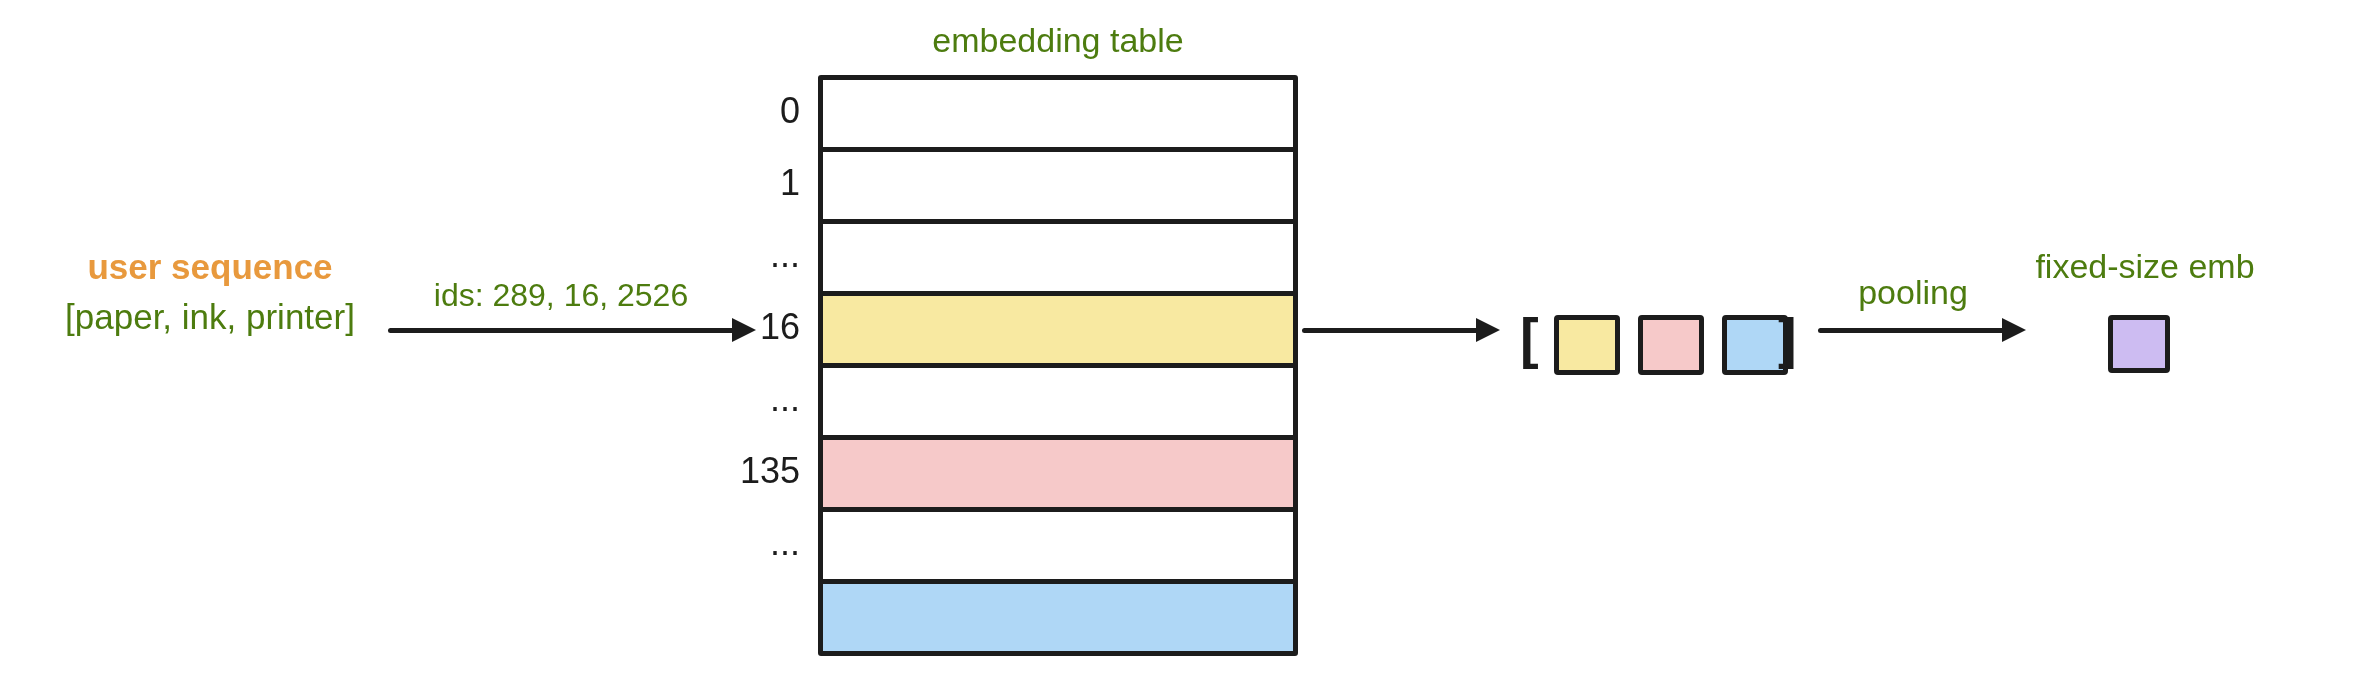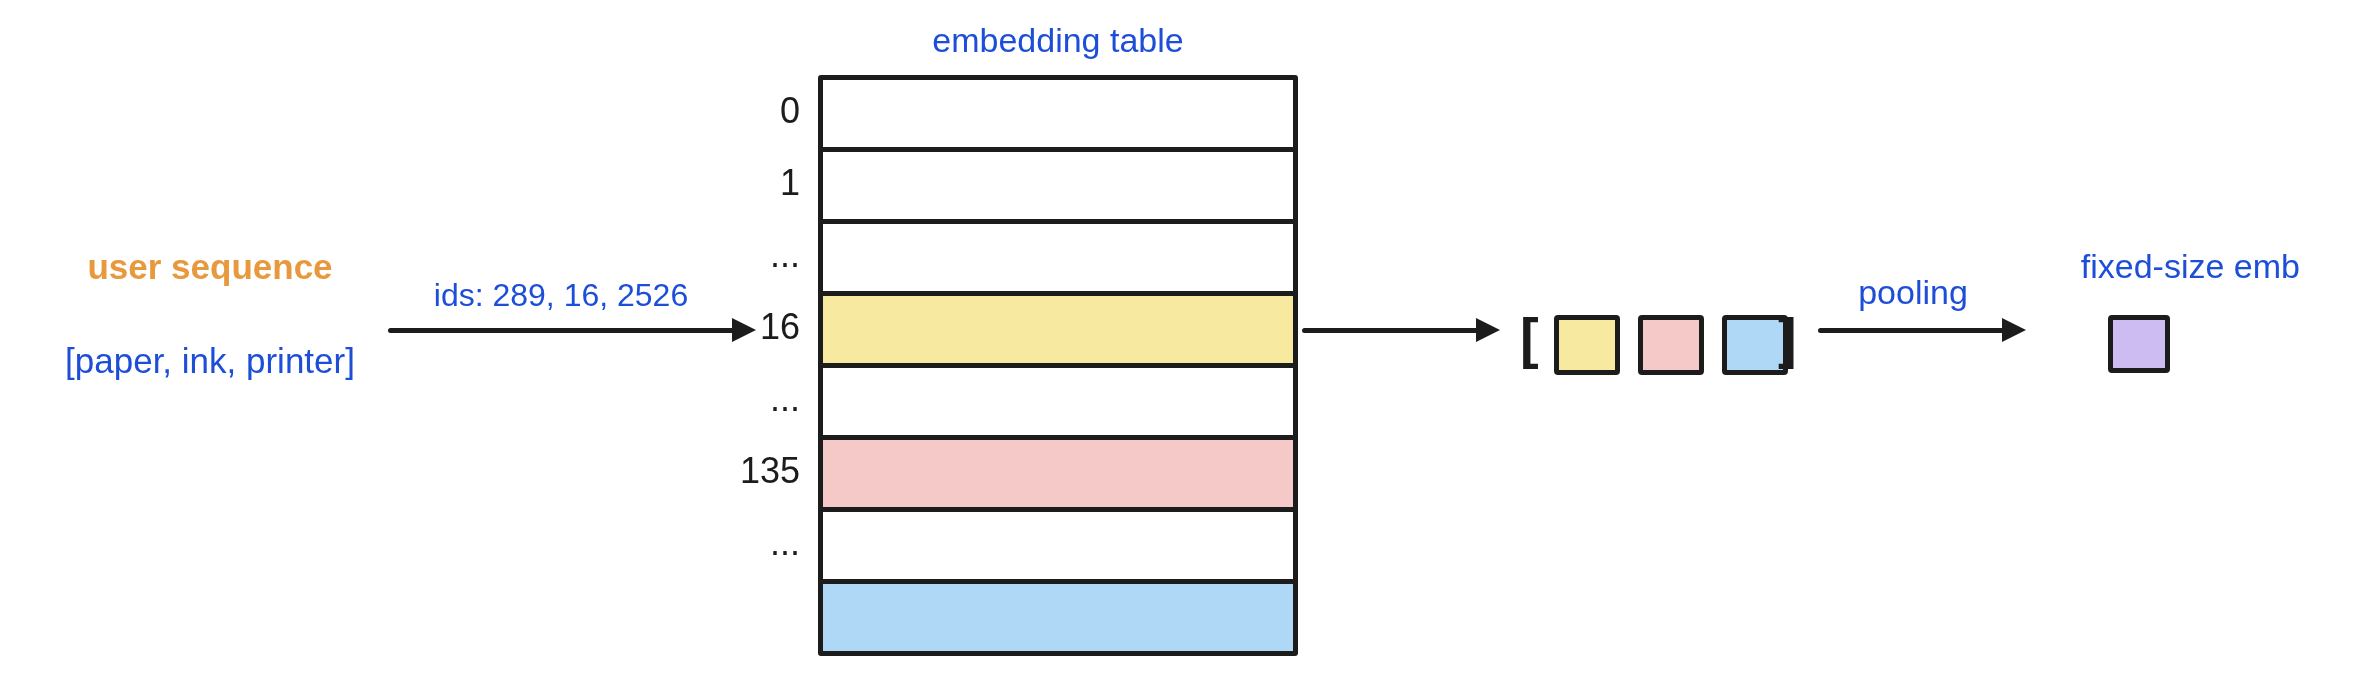--- a/index.html
+++ b/index.html
@@ -14,32 +14,31 @@
     height: 682px;
     background: #ffffff;
     overflow: hidden;
     color: #1c1c1c;
   }
   .txt {
     position: absolute;
     text-align: center;
     font-size: 34px;
     line-height: 1.2;
-    color: #1d4ed8;
+    color: #4d7c0f;
     white-space: nowrap;
   }
   
   .user-seq-title {
     left: 40px; top: 246px; width: 340px;
     font-size: 35px; font-weight: 700;
   }
   .user-seq-items {
     left: 20px; top: 296px; width: 380px;
     font-size: 35px;
-    margin-top: 44px;
   }
   
   .arrow { position: absolute; }
   .arrow .line {
     position: absolute;
     left: 0; top: 0;
     height: 5px;
     background: #1c1c1c;
     border-radius: 3px;
   }
@@ -106,21 +105,21 @@
     left: 1554px; top: 315px;
     display: flex;
     gap: 18px;
   }
   .emb-box {
     width: 56px; height: 50px;
     border: 5px solid #1c1c1c;
     border-radius: 4px;
   }
   
-  .fixed-title { left: 1990px; top: 246px; width: 310px; text-align: right; }
+  .fixed-title { left: 1990px; top: 246px; width: 310px; }
   .fixed-box {
     position: absolute;
     left: 2108px; top: 315px;
     width: 52px; height: 48px;
     border: 5px solid #1c1c1c;
     border-radius: 4px;
   }
 </style>
 </head>
 <body>

